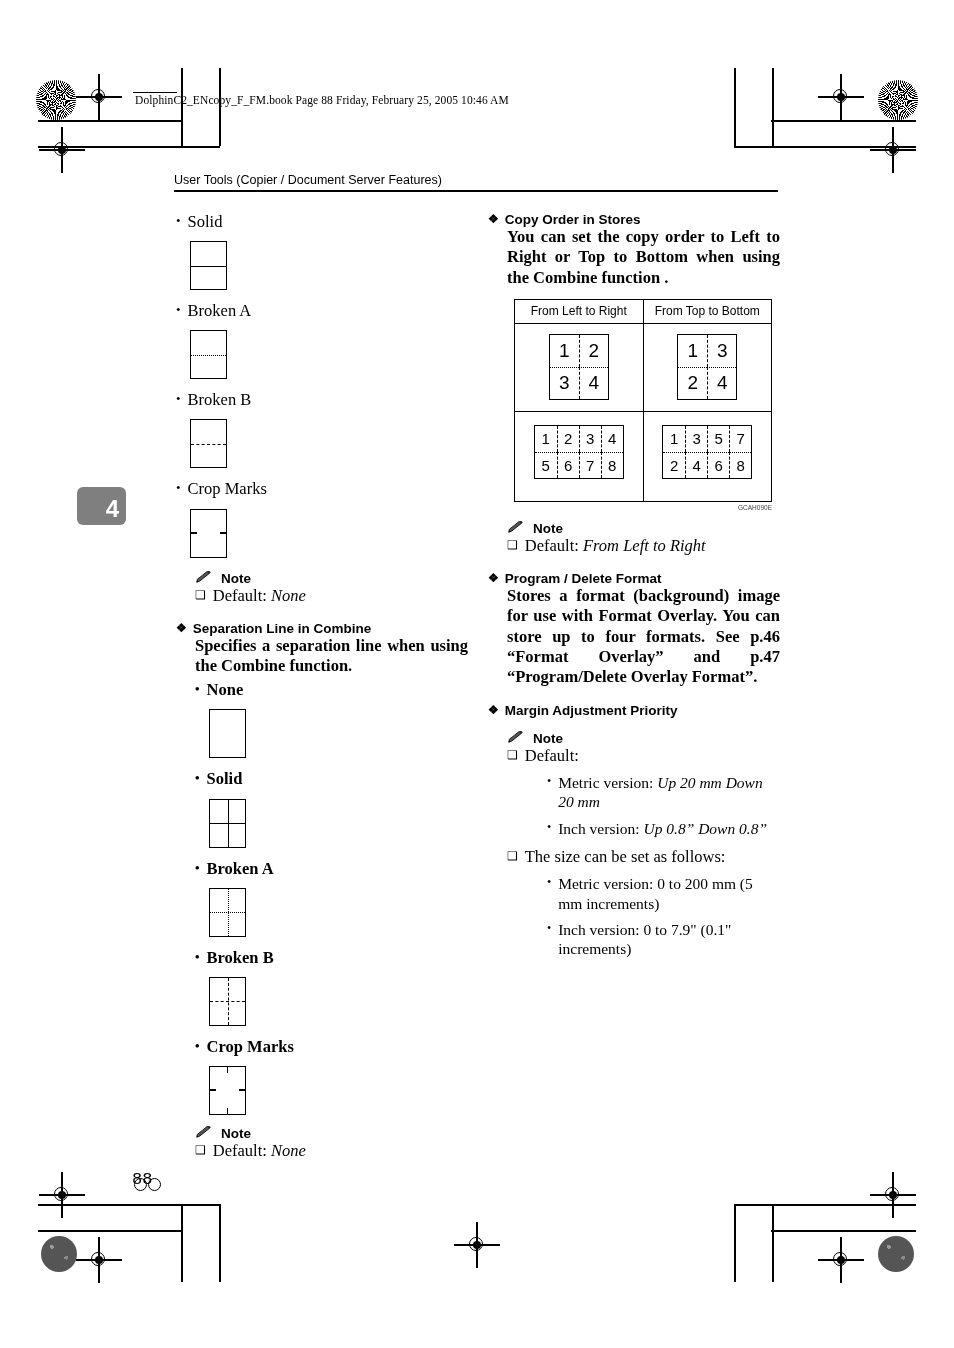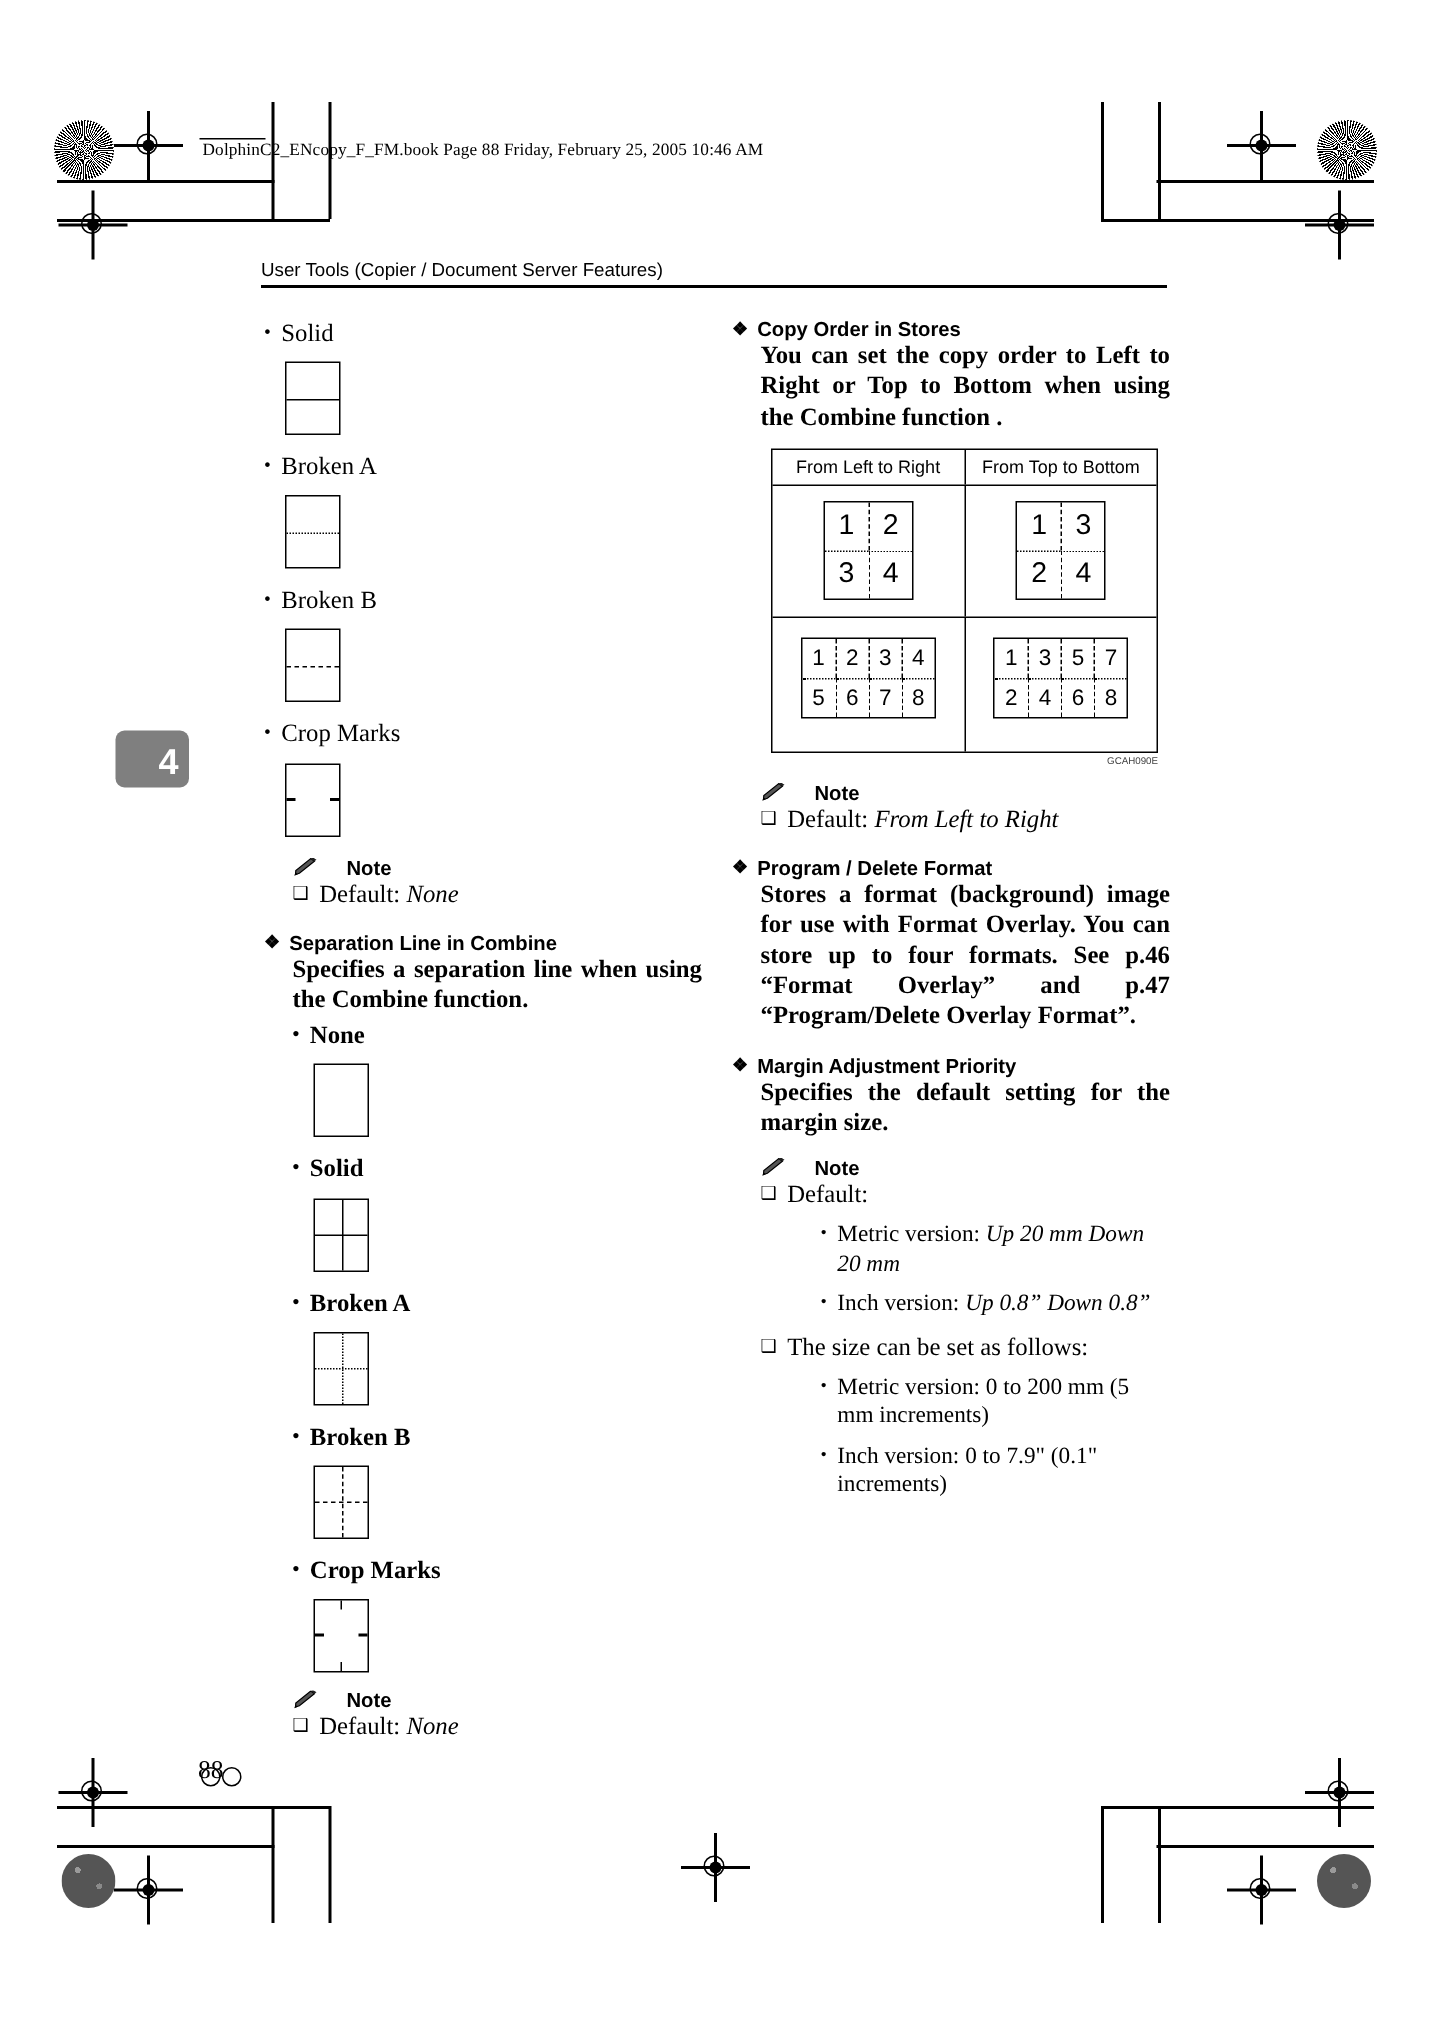--- a/index.html
+++ b/index.html
@@ -35,41 +35,41 @@
   .runhead .rule{margin-top:3px;height:1.6px;background:#000;width:604px;}
 
   
   .chaptab{position:absolute;left:77px;top:487px;width:49px;height:38px;
       background:#7f7f7f;border-radius:6px;}
   .chaptab span{position:absolute;right:7px;bottom:2px;color:#fff;
       font-family:"Liberation Sans",sans-serif;font-size:24px;font-weight:bold;}
 
   
   .pagenum{position:absolute;left:132px;top:1170px;
-      font-family:Liberation Serif, serif;font-size:17px;}
+      font-family:Liberation Mono, monospace;font-size:17px;}
 
   
   .col{position:absolute;top:212px;width:292px;}
   .col.left{left:176px;}
   .col.right{left:488px;}
 
   .b-bullet{font-size:16.5px;line-height:1.22;margin:0 0 0 0;
       display:flex;gap:7px;}
   .b-bullet .dot{font-size:13px;line-height:1.45;}
 
   .sect{margin-top:15px;}
   .sect-head{display:flex;gap:6px;align-items:flex-start;
       font-family:"Liberation Sans",sans-serif;font-weight:bold;font-size:13.5px;}
   .sect-head .dia{font-size:12px;line-height:1.25;}
   .sect-body{margin-left:19px;font-size:16.5px;line-height:1.23;
       text-align:justify;text-justify:inter-word;font-weight:bold;}
   .sect-body p{margin:0;}
 
   .note{margin-top:13px;}
-  .note-title{display:flex;align-items:center;gap:19px;margin-left:19px;
+  .note-title{display:flex;gap:9px;margin-left:19px;
       font-family:"Liberation Sans",sans-serif;font-weight:bold;font-size:13.5px;}
   .note-item{display:flex;gap:7px;margin-left:19px;font-size:16.5px;line-height:1.23;}
   .note-item .sq{font-size:12px;line-height:1.5;}
   .note-sub{display:flex;gap:7px;margin-left:59px;font-size:15.5px;line-height:1.25;
       margin-top:7px;}
   .note-sub .dot{font-size:12px;line-height:1.45;}
   i{font-style:italic;}
 
   
   .sbox{position:relative;width:37px;height:49px;border:1.8px solid #000;
@@ -432,21 +432,20 @@
       <p>Stores a format (background) image for use with Format Overlay. You can store up to four formats. See p.46 “Format Overlay” and p.47 “Program/Delete Overlay Format”.</p>
     </div>
   </div>
 
   <div class="sect">
     <div class="sect-head">
       <span class="dia">❖</span>
       <span>Margin Adjustment Priority</span>
     </div>
     <div class="sect-body">
-      <p>Specifies the default setting for the margin size.</p>
     </div>
   </div>
 
   <div class="note">
     <div class="note-title">
       <svg width="17" height="13" viewBox="0 0 17 13">
         <polygon points="2,11 4.6,10.2 14.6,2.2 12.2,0.4 2.2,8.4" fill="#555" stroke="#000" stroke-width="0.8"></polygon>
         <polygon points="12.2,0.4 14.6,2.2 16,1.2 13.6,-0.4" fill="#222"></polygon>
         <polygon points="1.2,11.8 2,9.6 3.6,10.8" fill="#000"></polygon>
       </svg>

